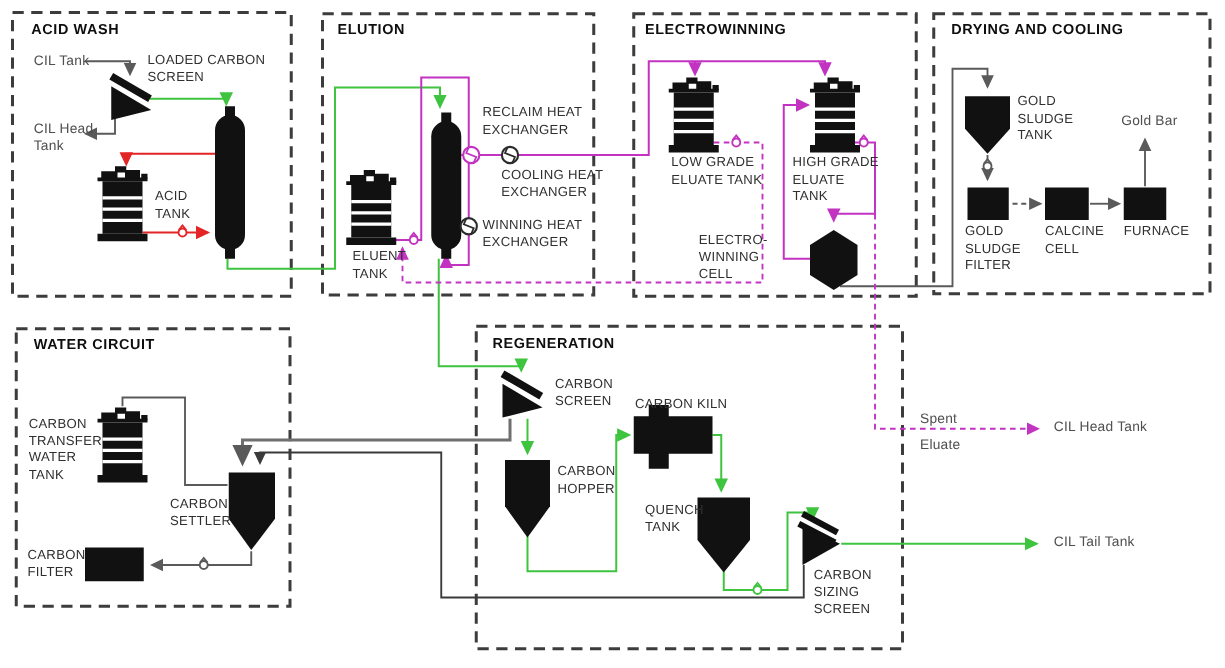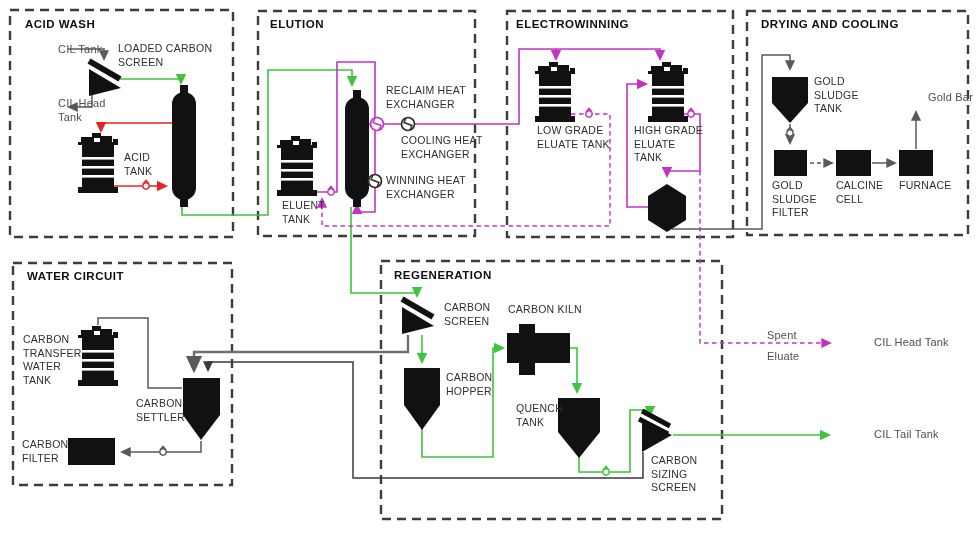--- a/index.html
+++ b/index.html
@@ -2,21 +2,21 @@
 <html><head>
 <meta charset="utf-8">
 <style>
   html,body{margin:0;padding:0;background:#fff;}
   .stage{position:relative;width:980px;height:534px;background:#ffffff;overflow:hidden;
          font-family:"Liberation Sans",sans-serif;}
   .stage svg{position:absolute;left:0;top:0;}
   .lbl{position:absolute;font-size:10.5px;line-height:13.5px;color:#2f2f2f;
        letter-spacing:.25px;white-space:pre-line;z-index:2;}
   .title{font-weight:bold;font-size:11.5px;color:#0e0e0e;letter-spacing:.5px;}
-  .stream{color:#4f4f4f;font-size:11px;letter-spacing:.2px;margin-left:31px;}
+  .stream{color:#4f4f4f;font-size:11px;letter-spacing:.2px;}
   .spent{line-height:21px;}
 </style>
 </head>
 <body>
 
 <div class="stage">
 
 <svg width="980" height="534" viewBox="0 0 980 534">
   <defs>
     <marker id="mk-gray" viewBox="0 0 8 8" refX="6.2" refY="4" markerWidth="7.5" markerHeight="7.5" orient="auto-start-reverse">
@@ -176,20 +176,23 @@
   <div class="lbl" style="left:401px;top:134px">COOLING HEAT
 EXCHANGER</div>
   <div class="lbl" style="left:386px;top:174px">WINNING HEAT
 EXCHANGER</div>
 
   <div class="lbl" style="left:537px;top:124px">LOW GRADE
 ELUATE TANK</div>
   <div class="lbl" style="left:634px;top:124px">HIGH GRADE
 ELUATE
 TANK</div>
+  <div class="lbl" style="left:559px;top:186px">ELECTRO-
+WINNING
+CELL</div>
 
   <div class="lbl" style="left:814px;top:75px">GOLD
 SLUDGE
 TANK</div>
   <div class="lbl stream" style="left:897px;top:91px">Gold Bar</div>
   <div class="lbl" style="left:772px;top:179px">GOLD
 SLUDGE
 FILTER</div>
   <div class="lbl" style="left:836px;top:179px">CALCINE
 CELL</div>
@@ -199,21 +202,21 @@
 TRANSFER
 WATER
 TANK</div>
   <div class="lbl" style="left:136px;top:397px">CARBON
 SETTLER</div>
   <div class="lbl" style="left:22px;top:438px">CARBON
 FILTER</div>
 
   <div class="lbl" style="left:444px;top:301px">CARBON
 SCREEN</div>
-  <div class="lbl" style="left:508px;top:303px">CARBON KILN</div>
+  <div class="lbl" style="left:508px;top:317px">CARBON KILN</div>
   <div class="lbl" style="left:446px;top:371px">CARBON
 HOPPER</div>
   <div class="lbl" style="left:516px;top:402px">QUENCH
 TANK</div>
   <div class="lbl" style="left:651px;top:454px">CARBON
 SIZING
 SCREEN</div>
 
   <div class="lbl stream spent" style="left:736px;top:325px">Spent
 Eluate</div>

